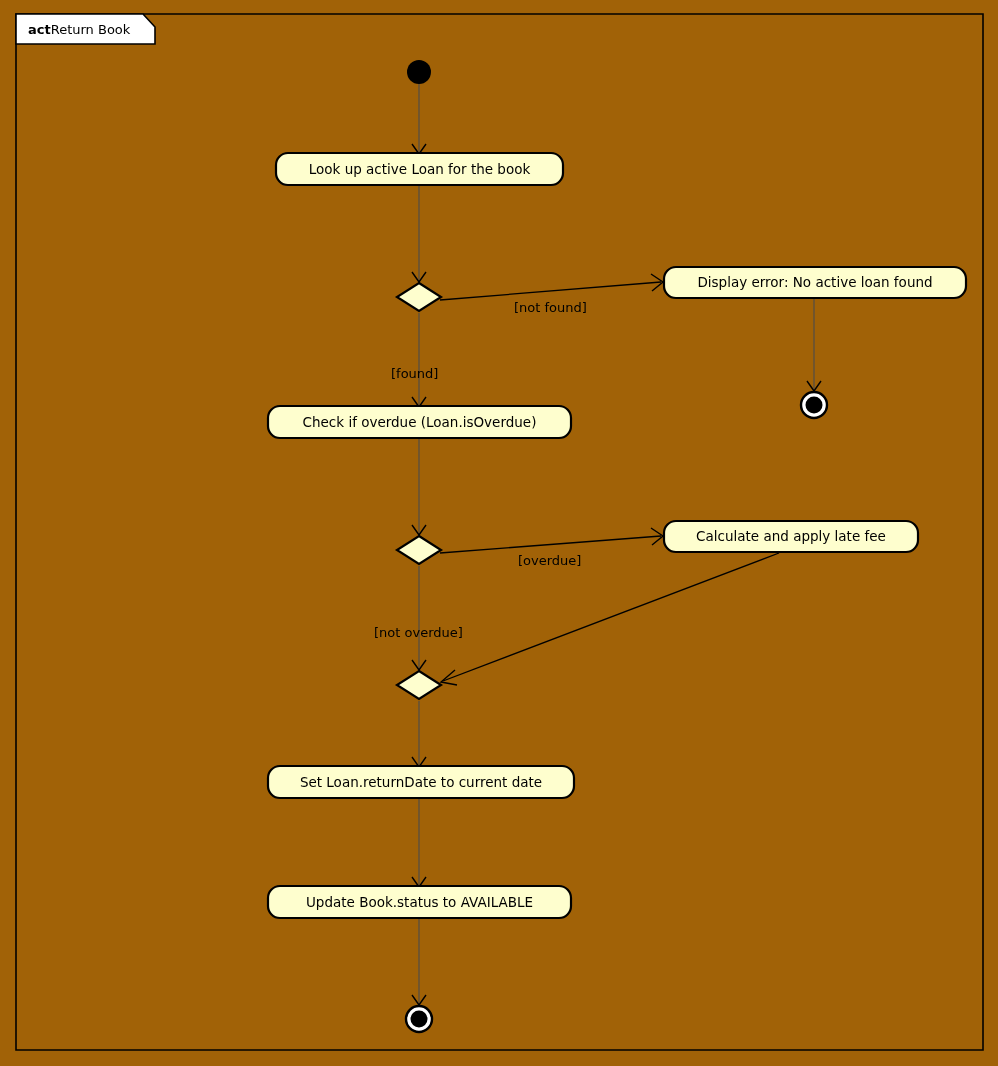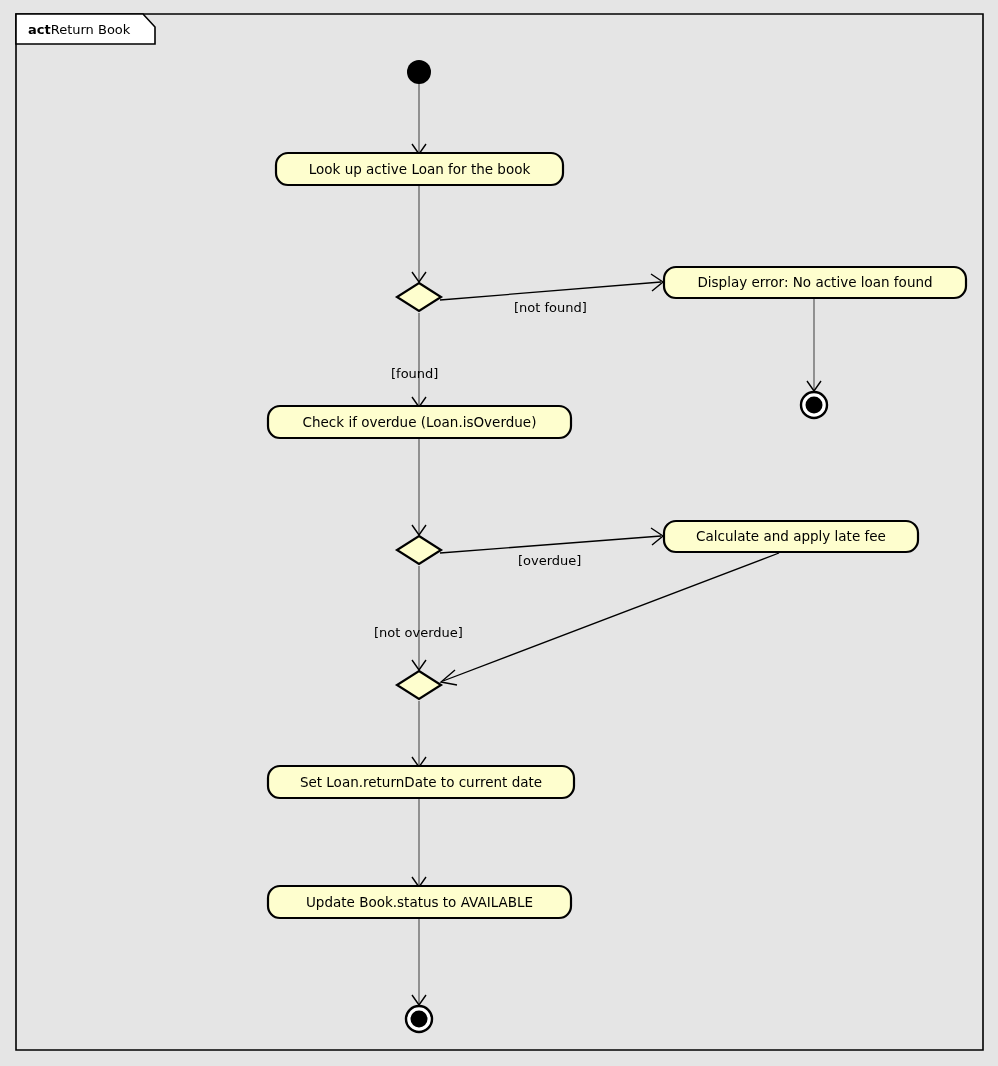--- a/index.html
+++ b/index.html
@@ -10,21 +10,21 @@
   body {
     width: 998px;
     height: 1066px;
     font-family: "DejaVu Sans", sans-serif;
     overflow: hidden;
   }
   #diagram-root {
     position: relative;
     width: 998px;
     height: 1066px;
-    background: #e5e5e5;
+    background: #a16207;
   }
   svg#uml-canvas {
     display: block;
     width: 998px;
     height: 1066px;
   }
   .frame-border {
     fill: none;
     stroke: #000000;
     stroke-width: 1.6;

